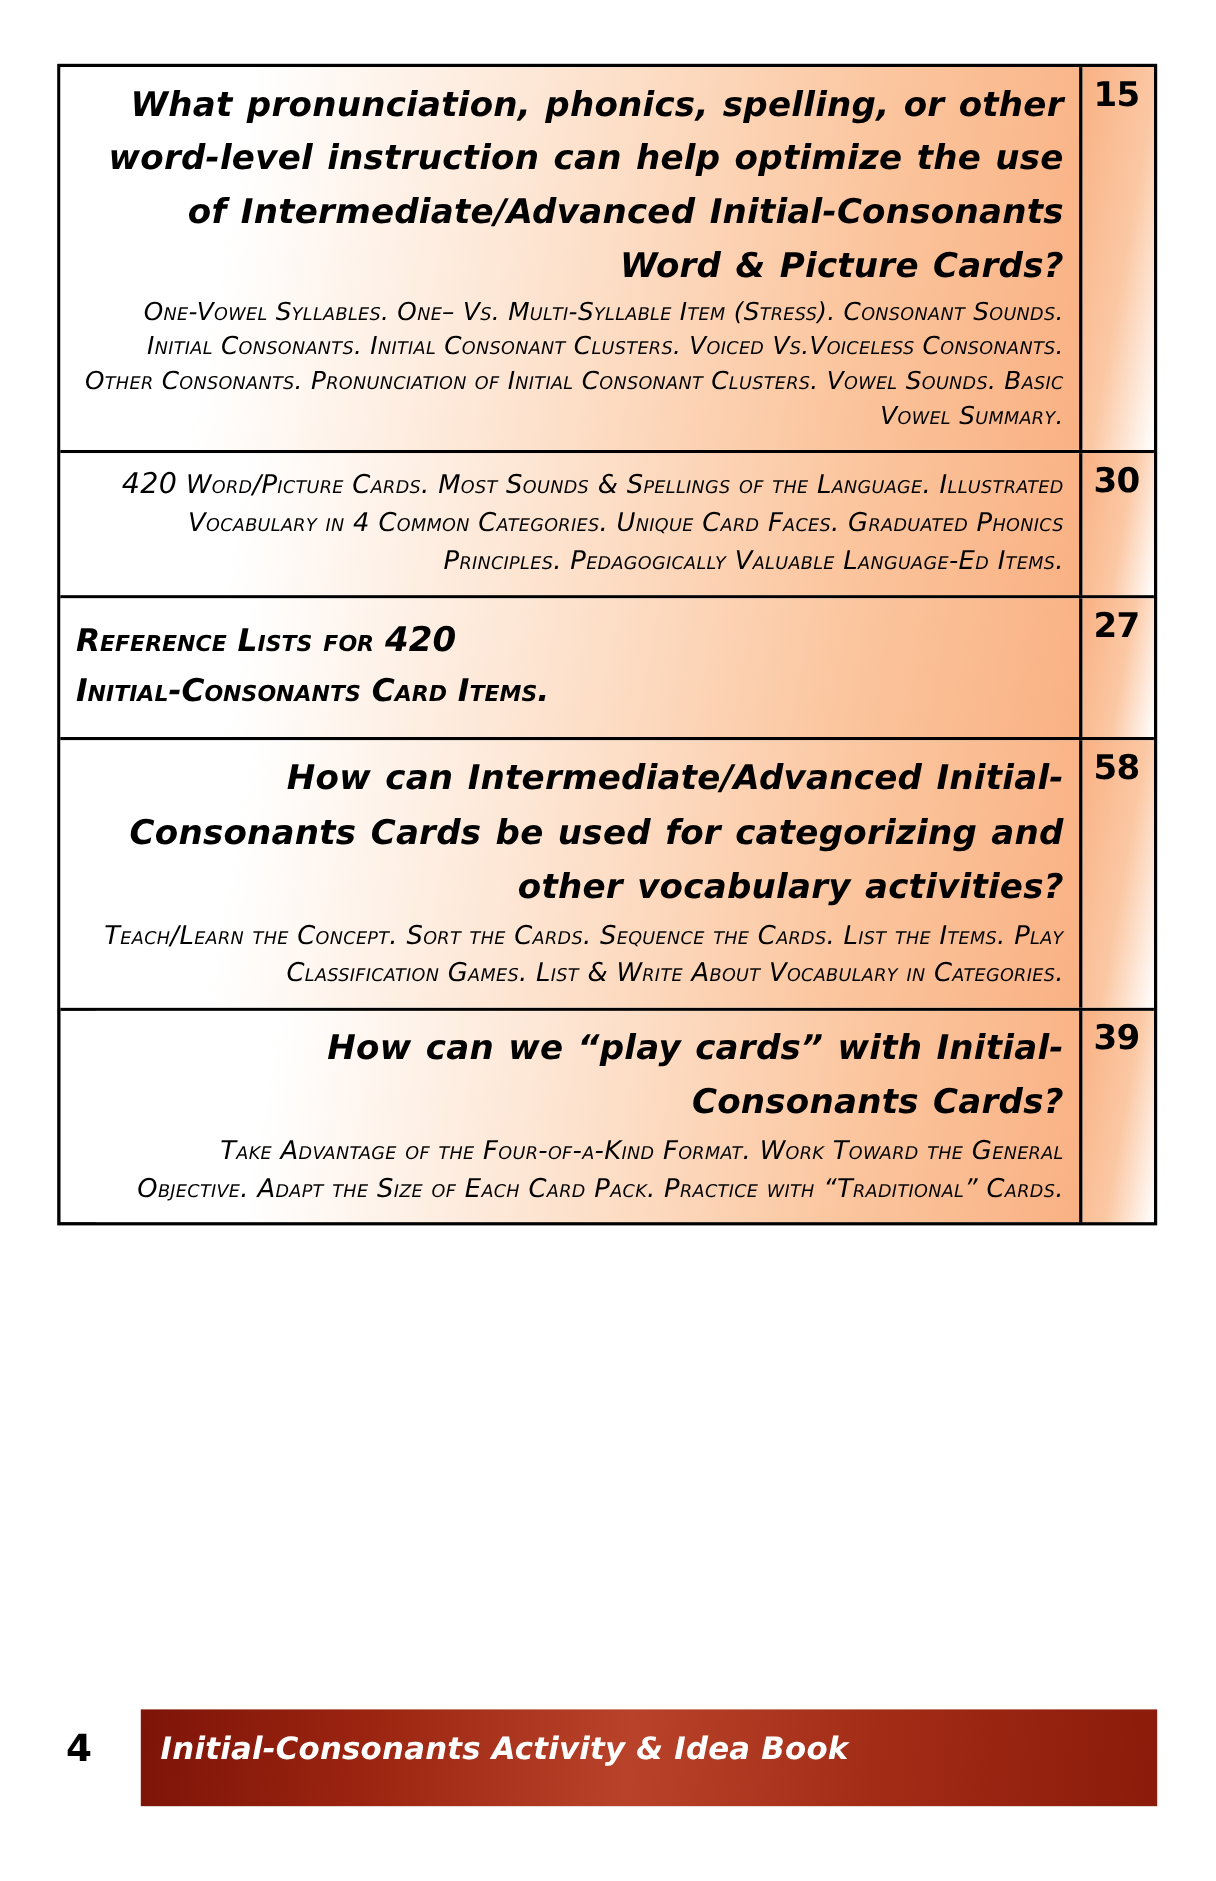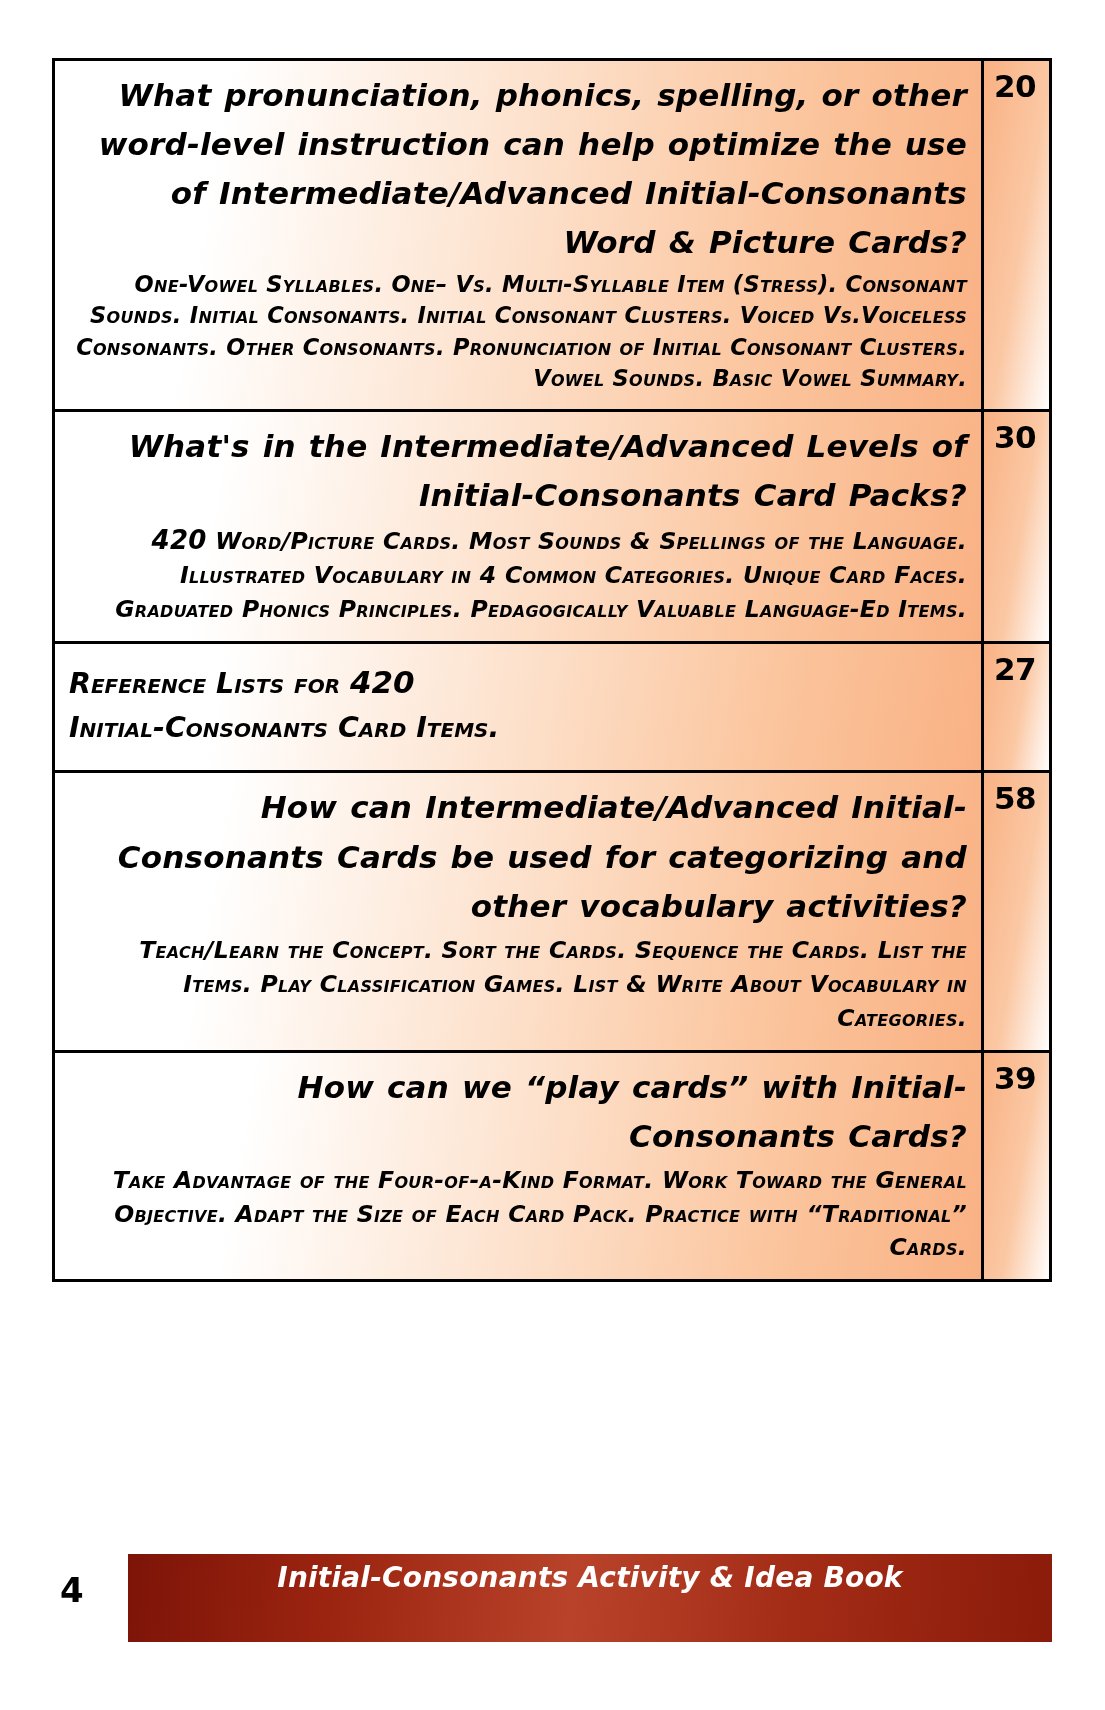--- a/index.html
+++ b/index.html
@@ -74,21 +74,21 @@
     color: #000;
     letter-spacing: 0.2px;
     margin: 0 0 2px 0;
     word-spacing: 2px;
   }
 
   .q-sub {
     text-align: right;
     font-family: "DejaVu Sans", sans-serif;
     font-style: italic;
-    font-weight: bold;
+    font-weight: normal;
     font-size: 23px;
     font-variant: small-caps;
     line-height: 1.42;
     color: #000;
     margin: 0;
     letter-spacing: 0.3px;
   }
   .q-sub .big {
     font-size: 26px;
     font-variant: normal;
@@ -126,28 +126,29 @@
     position: absolute;
     left: 128px;
     top: 1554px;
     width: 924px;
     height: 88px;
     background: linear-gradient(95deg, #7d1408 0%, #9b2410 22%, #b8432a 48%, #a32c16 72%, #8b1b0a 100%);
     box-sizing: border-box;
     padding: 6px 18px 6px 18px;
   }
   .footer-line1 {
-    text-align: center;
+    text-align: left;
     color: #ffffff;
     font-family: "DejaVu Sans", sans-serif;
     font-style: italic;
     font-weight: bold;
     font-size: 28px;
     line-height: 1.25;
     letter-spacing: 0.2px;
+    margin-top: 12px;
   }
   .footer-line2 {
     text-align: right;
     color: #ffffff;
     font-family: "DejaVu Sans", sans-serif;
     font-weight: bold;
     font-size: 21.5px;
     line-height: 1.2;
     letter-spacing: 0.1px;
   }
@@ -169,27 +170,26 @@
 <div class="page">
 
   <div class="toc">
 
     <div class="toc-row row-1">
       <div class="toc-cell-main">
         <div class="q-title">What pronunciation, phonics, spelling, or other word-level instruction can help optimize the use of Intermediate/Advanced Initial-Consonants Word &amp; Picture Cards?</div>
         <div class="q-sub">One-Vowel Syllables. One– Vs. Multi-Syllable Item (Stress). Consonant Sounds. Initial Consonants. Initial Consonant Clusters. Voiced Vs.Voiceless Consonants. Other Consonants. Pronunciation of Initial Consonant Clusters. Vowel Sounds. Basic Vowel Summary.</div>
       </div>
       <div class="toc-cell-page">
-        <div class="page-num">20</div>
+        <div class="page-num">15</div>
       </div>
     </div>
 
     <div class="toc-row row-2">
       <div class="toc-cell-main">
-        <div class="q-title">What's in the Intermediate/Advanced Levels of Initial-Consonants Card Packs?</div>
         <div class="q-sub"><span class="big">420</span> <span>Word/Picture Cards. Most Sounds &amp; Spellings of the Language. Illustrated Vocabulary in 4 Common Categories. Unique Card Faces. Graduated Phonics Principles. Pedagogically Valuable Language-Ed Items.</span></div>
       </div>
       <div class="toc-cell-page">
         <div class="page-num">30</div>
       </div>
     </div>
 
     <div class="toc-row row-3">
       <div class="toc-cell-main">
         <div class="q-sub-only"><span>Reference Lists for</span> <span class="big">420</span><br><span>Initial-Consonants Card Items.</span></div>

